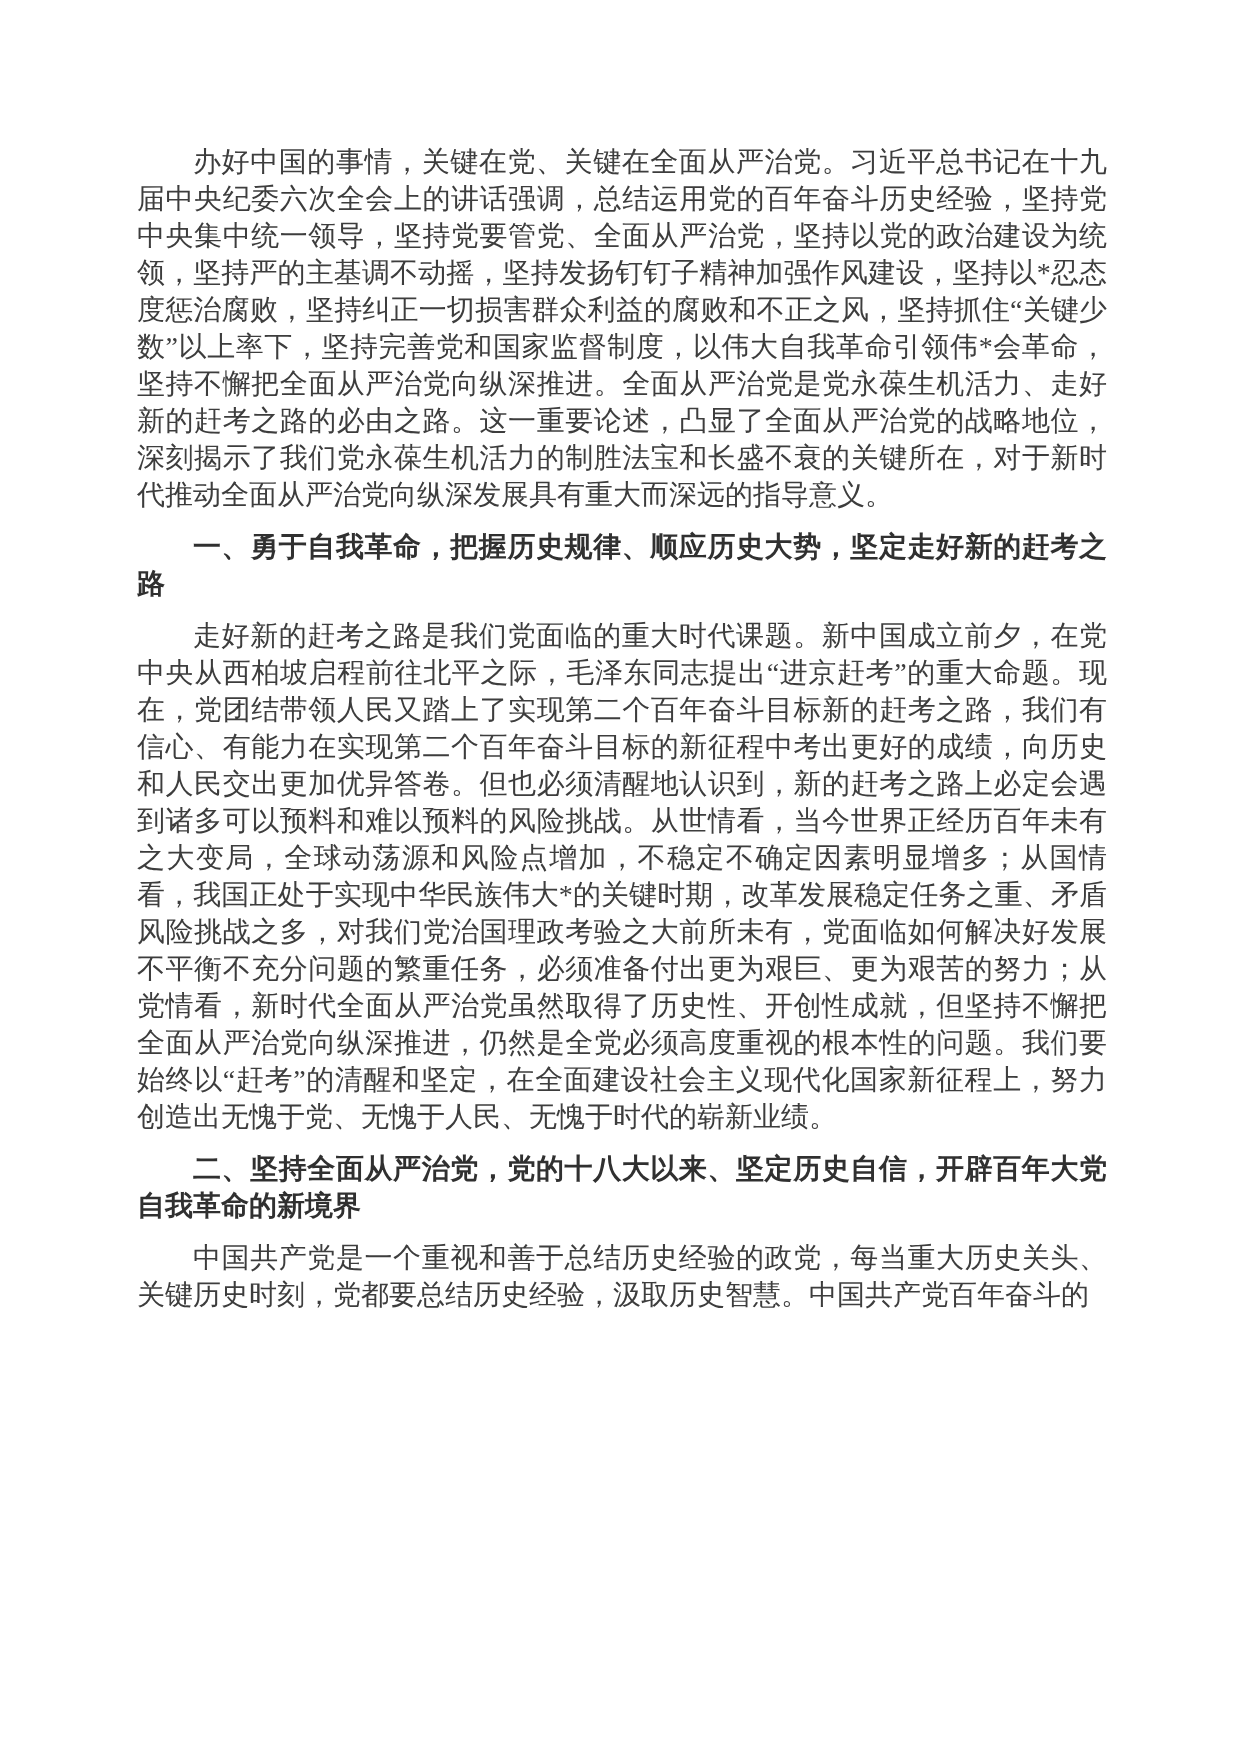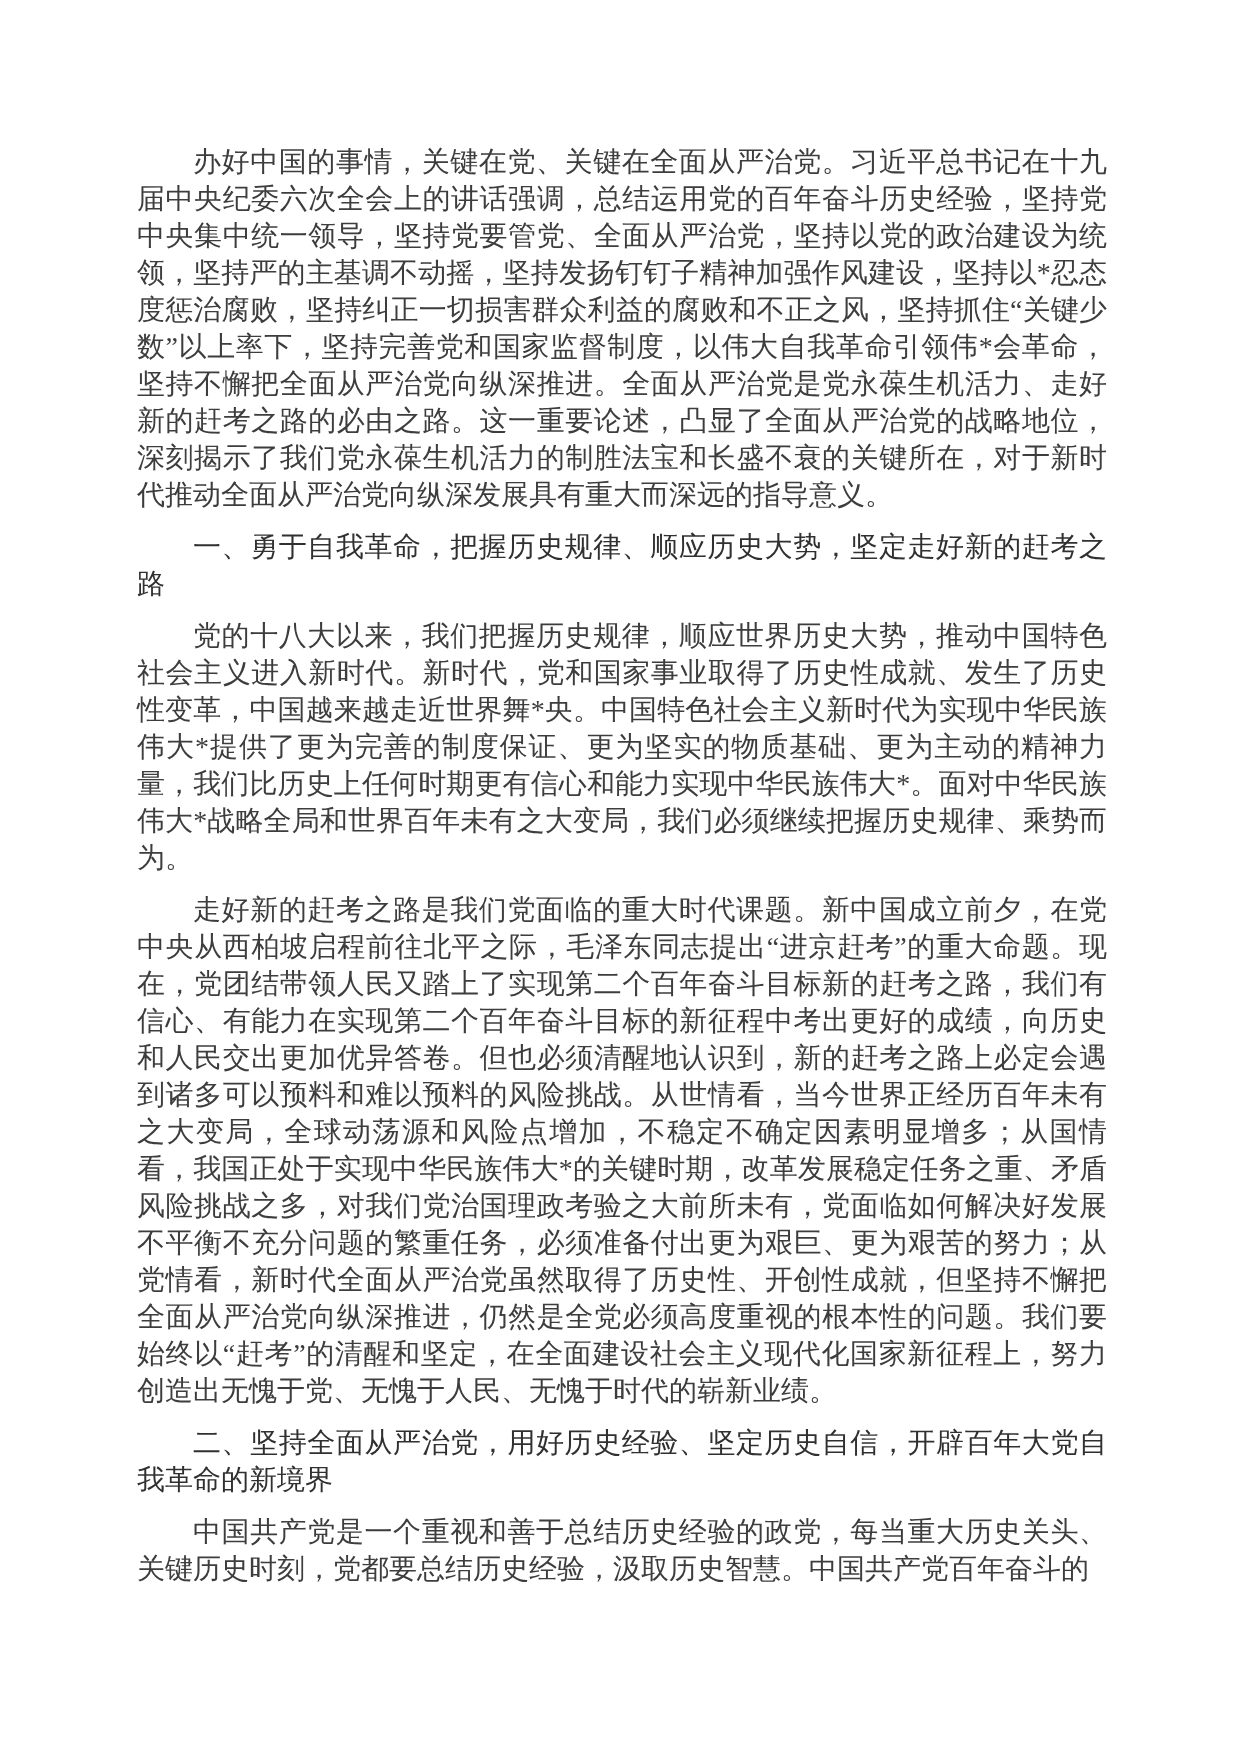--- a/index.html
+++ b/index.html
@@ -27,30 +27,29 @@
     margin: 0 0 15px 0;
     font-size: 28px;
     line-height: 37px;
     text-align: justify;
     text-indent: 2em;
     letter-spacing: 0;
     word-break: break-all;
     color: var(--body-color, #3d3d3d);
   }
   .doc-content p.heading {
-    font-weight: normal;
+    font-weight: bold;
     color: var(--heading-color, #303030);
     margin: 15px 0 15px 0;
   }
 </style>
 </head>
 <body>
 
 <div class="page">
   <div class="doc-content" id="doc-content">
       <p class="body">办好中国的事情，关键在党、关键在全面从严治党。习近平总书记在十九届中央纪委六次全会上的讲话强调，总结运用党的百年奋斗历史经验，坚持党中央集中统一领导，坚持党要管党、全面从严治党，坚持以党的政治建设为统领，坚持严的主基调不动摇，坚持发扬钉钉子精神加强作风建设，坚持以*忍态度惩治腐败，坚持纠正一切损害群众利益的腐败和不正之风，坚持抓住“关键少数”以上率下，坚持完善党和国家监督制度，以伟大自我革命引领伟*会革命，坚持不懈把全面从严治党向纵深推进。全面从严治党是党永葆生机活力、走好新的赶考之路的必由之路。这一重要论述，凸显了全面从严治党的战略地位，深刻揭示了我们党永葆生机活力的制胜法宝和长盛不衰的关键所在，对于新时代推动全面从严治党向纵深发展具有重大而深远的指导意义。</p>
       <p class="heading">一、勇于自我革命，把握历史规律、顺应历史大势，坚定走好新的赶考之路</p>
-      <p class="body">党的十八大以来，我们把握历史规律，顺应世界历史大势，推动中国特色社会主义进入新时代。新时代，党和国家事业取得了历史性成就、发生了历史性变革，中国越来越走近世界舞*央。中国特色社会主义新时代为实现中华民族伟大*提供了更为完善的制度保证、更为坚实的物质基础、更为主动的精神力量，我们比历史上任何时期更有信心和能力实现中华民族伟大*。面对中华民族伟大*战略全局和世界百年未有之大变局，我们必须继续把握历史规律、乘势而为。</p>
       <p class="body">走好新的赶考之路是我们党面临的重大时代课题。新中国成立前夕，在党中央从西柏坡启程前往北平之际，毛泽东同志提出“进京赶考”的重大命题。现在，党团结带领人民又踏上了实现第二个百年奋斗目标新的赶考之路，我们有信心、有能力在实现第二个百年奋斗目标的新征程中考出更好的成绩，向历史和人民交出更加优异答卷。但也必须清醒地认识到，新的赶考之路上必定会遇到诸多可以预料和难以预料的风险挑战。从世情看，当今世界正经历百年未有之大变局，全球动荡源和风险点增加，不稳定不确定因素明显增多；从国情看，我国正处于实现中华民族伟大*的关键时期，改革发展稳定任务之重、矛盾风险挑战之多，对我们党治国理政考验之大前所未有，党面临如何解决好发展不平衡不充分问题的繁重任务，必须准备付出更为艰巨、更为艰苦的努力；从党情看，新时代全面从严治党虽然取得了历史性、开创性成就，但坚持不懈把全面从严治党向纵深推进，仍然是全党必须高度重视的根本性的问题。我们要始终以“赶考”的清醒和坚定，在全面建设社会主义现代化国家新征程上，努力创造出无愧于党、无愧于人民、无愧于时代的崭新业绩。</p>
-      <p class="heading">二、坚持全面从严治党，用好历史经验、坚定历史自信，开辟百年大党自我革命的新境界</p>
+      <p class="heading">二、坚持全面从严治党，党的十八大以来、坚定历史自信，开辟百年大党自我革命的新境界</p>
       <p class="body">中国共产党是一个重视和善于总结历史经验的政党，每当重大历史关头、关键历史时刻，党都要总结历史经验，汲取历史智慧。中国共产党百年奋斗的</p>
     </div>
 </div>
 
 </body></html>

